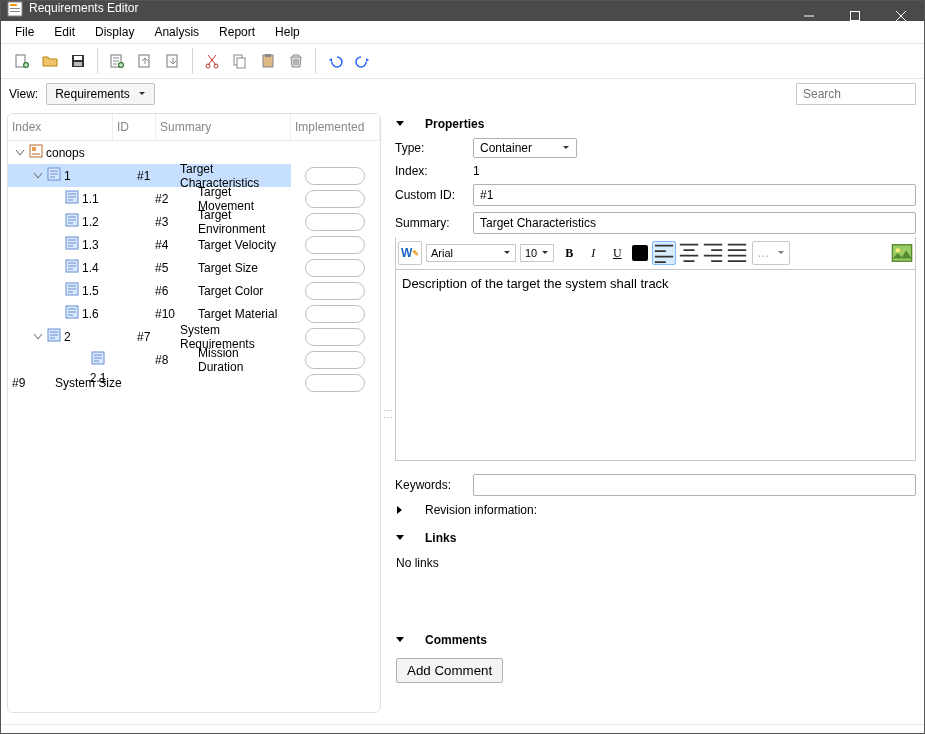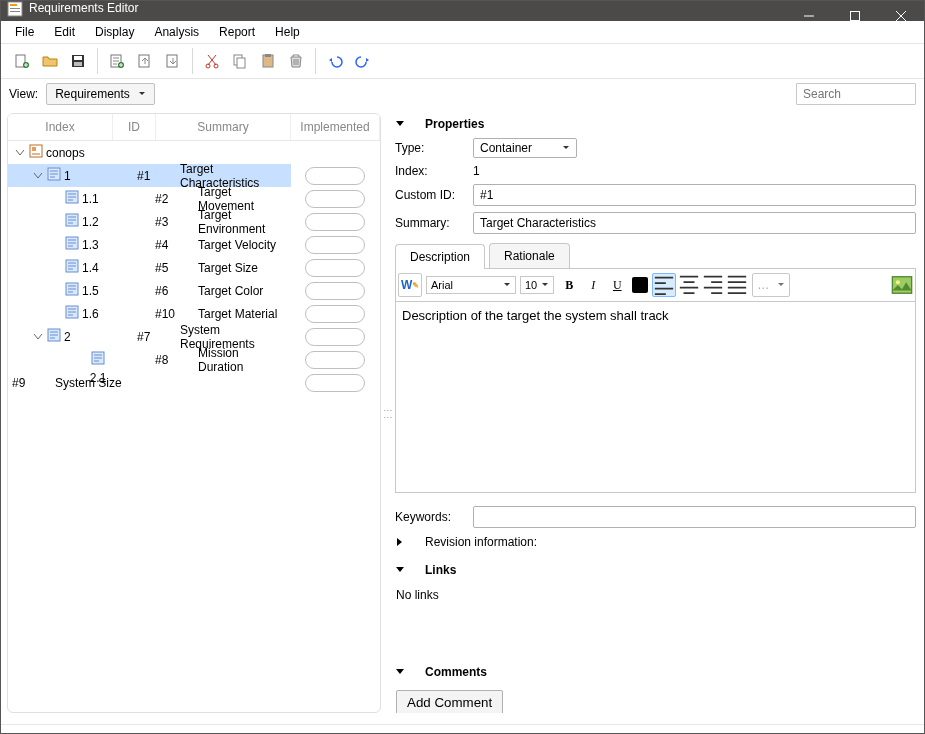--- a/index.html
+++ b/index.html
@@ -23,21 +23,21 @@
 .viewrow .combo{border:1px solid #c0c0c0;background:#f5f5f5;padding:3px 8px;border-radius:2px;display:flex;align-items:center;gap:8px}
 .viewrow input.search{border:1px solid #c8c8c8;border-radius:1px;padding:3px 6px;width:106px;font-size:12px}
 
 .mainarea{display:flex;height:calc(100% - 30px - 22px - 34px - 30px - 8px)}
 .leftpanel{width:372px;border:1px solid #e0e0e0;border-radius:6px;margin:4px 4px 4px 6px;display:flex;flex-direction:column;overflow:hidden}
 .rightpanel{flex:1;margin:4px 8px 4px 4px;display:flex;flex-direction:column;gap:6px;overflow:auto}
 .splitter{width:6px;display:flex;align-items:center;justify-content:center;user-select:none}
 .splitter-dots{color:#aaa;font-size:9px;letter-spacing:-2px;writing-mode:vertical-rl}
 
 .treehdr{display:flex;border-bottom:1px solid #e8e8e8;background:#fff;color:#888}
-.treehdr .col{padding:6px 4px;border-right:1px solid #eee;text-align:center}
+.treehdr .col{padding:6px 4px;border-right:1px solid #eee;}
 .col-index{width:96px}
 .col-id{width:34px}
 .col-summary{flex:1}
 .col-impl{width:80px}
 
 .treebody{flex:1;overflow:auto}
 .treerow{display:flex;align-items:center;height:23px}
 .treerow .col{padding:0 4px;border-right:1px solid transparent;display:flex;align-items:center;height:100%}
 .treerow .col-index{display:flex;align-items:center;gap:3px}
 .treerow.sel .col-index,.treerow.sel .col-id,.treerow.sel .col-summary{background:#c8e0ff}
@@ -420,24 +420,20 @@
       </div>
       <div class="proprow">
         <span class="label">Custom ID:</span>
         <input type="text" value="#1" style="">
       </div>
       <div class="proprow">
         <span class="label">Summary:</span>
         <input type="text" value="Target Characteristics" style="">
       </div>
 
-      <div class="tabs">
-        <div class="tab active">Description</div>
-        <div class="tab">Rationale</div>
-      </div>
       <div class="rttoolbar">
         <div class="rtbtn" style="color:#1e61c9;font-weight:bold">W<span style="font-size:8px;color:#f0a020">✎</span></div>
         <div class="fontsel" style="width:80px;justify-content:space-between">
             <span>Arial</span>
             <svg class="chev" viewBox="0 0 8 8">
               <path d="M1 2l3 3 3-3z" fill="#333"></path>
             </svg>
           </div>
         <div class="sizesel">
             <span>10</span>

